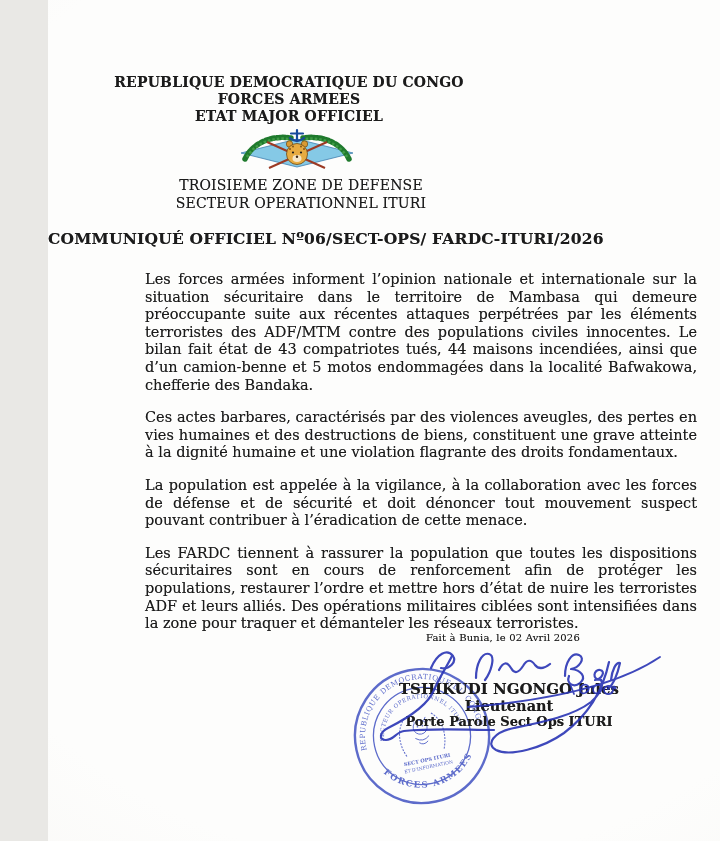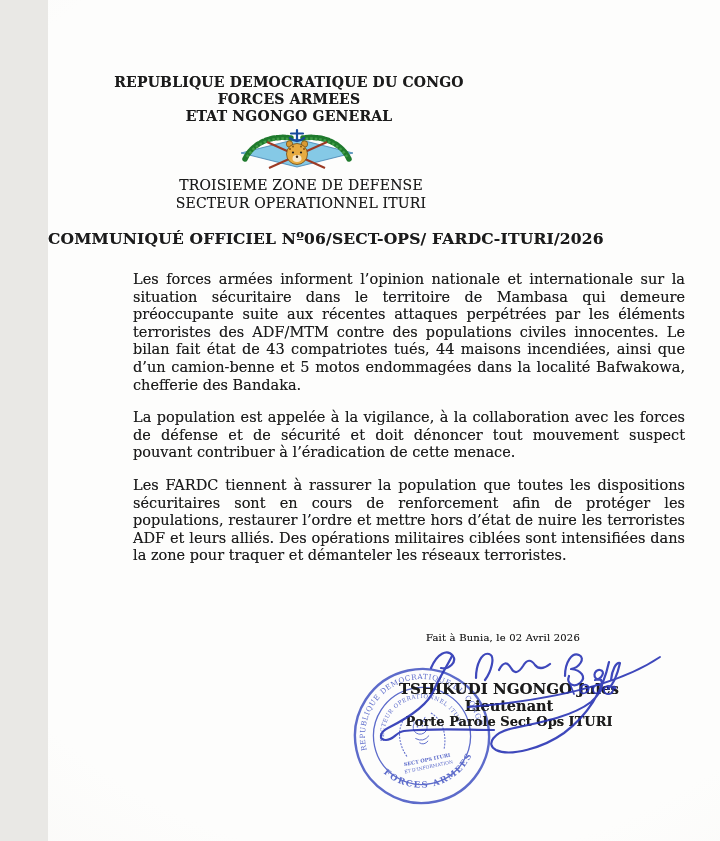--- a/index.html
+++ b/index.html
@@ -16,21 +16,21 @@
   .zoneblock{
     position:absolute;top:177px;left:13px;width:480px;text-align:center;
     font-size:14px;font-weight:normal;line-height:17.5px;letter-spacing:.2px;z-index:3;
   }
   .emblem{position:absolute;left:187px;top:128px;width:124px;height:48px;z-index:3;}
   .doc-title{
     position:absolute;top:229px;left:0;width:710px;text-align:left;
     font-size:15.5px;font-weight:bold;letter-spacing:.2px;z-index:3;
   }
   .body-text{
-    position:absolute;top:271px;left:85px;width:552px;z-index:3;
+    position:absolute;top:271px;left:97px;width:552px;z-index:3;
     font-size:14.5px;line-height:17.6px;text-align:justify;
   }
   .body-text p{margin:0 0 15px 0;}
   .dateline{
     position:absolute;left:378px;top:632px;font-size:10px;z-index:3;letter-spacing:.2px;
   }
   .sigblock{
     position:absolute;left:330px;top:681px;width:262px;text-align:center;z-index:3;
     font-weight:bold;line-height:16.5px;
   }
@@ -41,21 +41,21 @@
   .signature-overlay{position:absolute;left:0;top:0;width:720px;height:841px;z-index:4;pointer-events:none;}
 </style>
 </head>
 <body>
 
 <div class="page">
 
   <div class="letterhead ink">
     <div>REPUBLIQUE DEMOCRATIQUE DU CONGO</div>
     <div>FORCES ARMEES</div>
-    <div>ETAT NGONGO GENERAL</div>
+    <div>ETAT MAJOR OFFICIEL</div>
   </div>
 
   <svg class="emblem" viewBox="0 0 124 48">
     <polygon points="6,25 62,11 118,25 62,39" fill="#85c9e6" stroke="#3f7fae" stroke-width="0.8"></polygon>
     <path d="M10,31 C18,14 38,7 56,10" fill="none" stroke="#1f7a2d" stroke-width="5.5" stroke-dasharray="3.5 2.2" stroke-linecap="round"></path>
     <path d="M114,31 C106,14 86,7 68,10" fill="none" stroke="#1f7a2d" stroke-width="5.5" stroke-dasharray="3.5 2.2" stroke-linecap="round"></path>
     <path d="M12,29 C20,15 38,9 54,11" fill="none" stroke="#3f9b45" stroke-width="2.6" stroke-dasharray="2.5 2"></path>
     <path d="M112,29 C104,15 86,9 70,11" fill="none" stroke="#3f9b45" stroke-width="2.6" stroke-dasharray="2.5 2"></path>
     <path d="M34,40 L92,14 M90,40 L32,14" stroke="#9c3a24" stroke-width="2"></path>
     <path d="M62,2 L62,12 M56,5.5 L68,5.5 M55,10 Q62,16 69,10" fill="none" stroke="#174a9c" stroke-width="2.2" stroke-linecap="round"></path>
@@ -74,20 +74,21 @@
 
   <div class="zoneblock ink">
     <div>TROISIEME ZONE DE DEFENSE</div>
     <div>SECTEUR OPERATIONNEL ITURI</div>
   </div>
 
   <div class="doc-title ink">COMMUNIQUÉ OFFICIEL Nº06/SECT-OPS/ FARDC-ITURI/2026</div>
 
   <div class="body-text ink">
     <p>Les forces armées informent l’opinion nationale et internationale sur la situation sécuritaire dans le territoire de Mambasa qui demeure préoccupante suite aux récentes attaques perpétrées par les éléments terroristes des ADF/MTM contre des populations civiles innocentes. Le bilan fait état de 43 compatriotes tués, 44 maisons incendiées, ainsi que d’un camion-benne et 5 motos endommagées dans la localité Bafwakowa, chefferie des Bandaka.</p>
+    <p>Ces actes barbares, caractérisés par des violences aveugles, des pertes en vies humaines et des destructions de biens, constituent une grave atteinte à la dignité humaine et une violation flagrante des droits fondamentaux.</p>
     <p>La population est appelée à la vigilance, à la collaboration avec les forces de défense et de sécurité et doit dénoncer tout mouvement suspect pouvant contribuer à l’éradication de cette menace.</p>
     <p>Les FARDC tiennent à rassurer la population que toutes les dispositions sécuritaires sont en cours de renforcement afin de protéger les populations, restaurer l’ordre et mettre hors d’état de nuire les terroristes ADF et leurs alliés. Des opérations militaires ciblées sont intensifiées dans la zone pour traquer et démanteler les réseaux terroristes.</p>
   </div>
 
   <div class="dateline ink">Fait à Bunia, le 02 Avril 2026</div>
 
   <div class="sigblock ink">
     <div class="sig-name">TSHIKUDI NGONGO Jules</div>
     <div class="sig-rank">Lieutenant</div>
     <div class="sig-role">Porte Parole Sect Ops ITURI</div>

